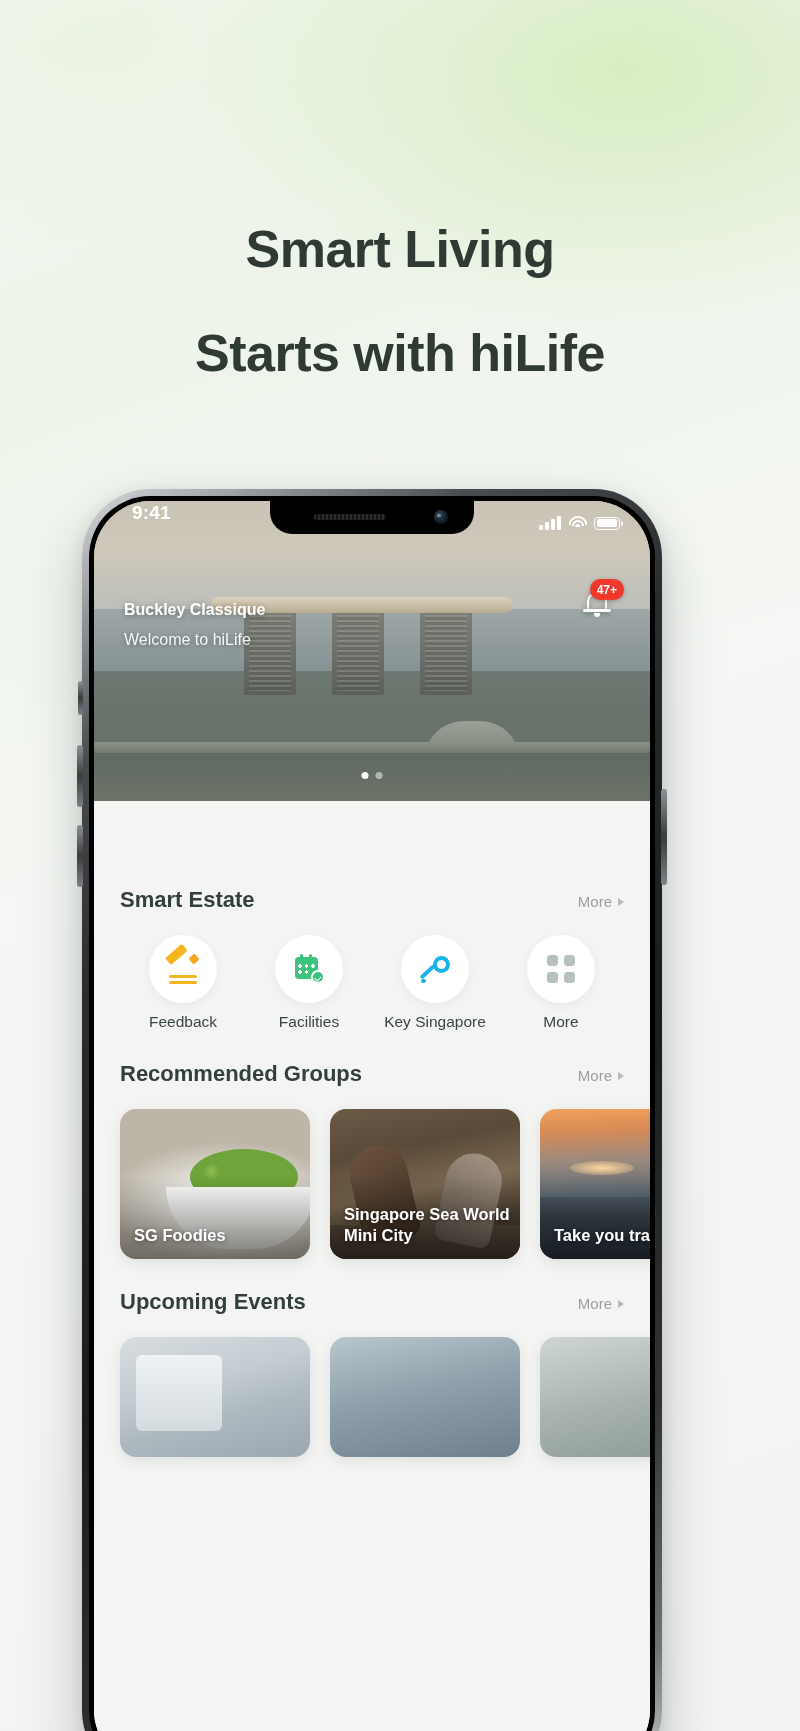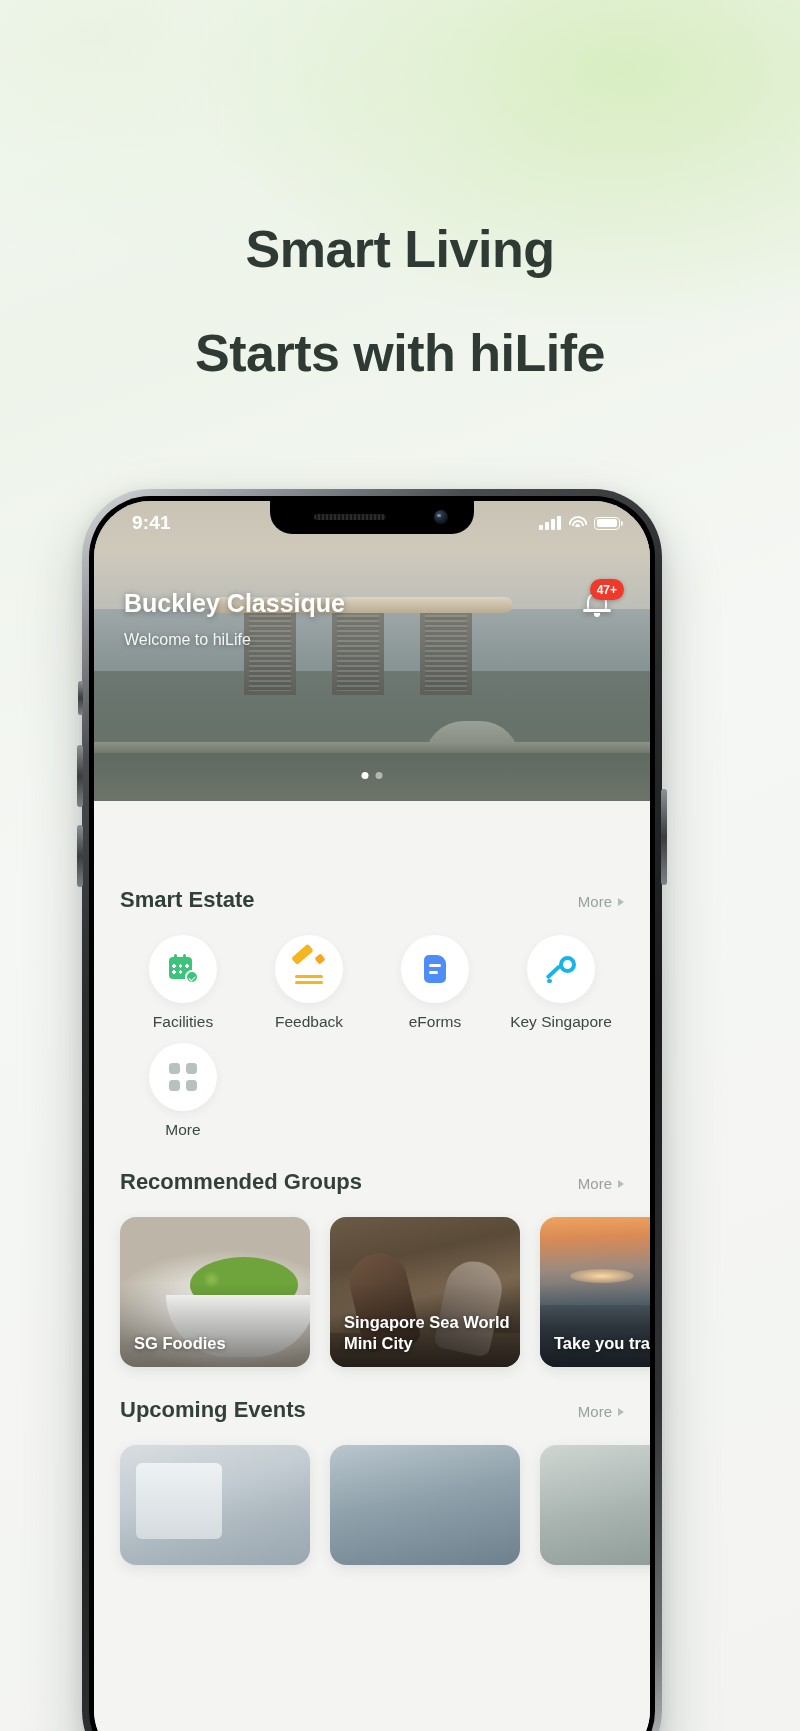--- a/index.html
+++ b/index.html
@@ -81,21 +81,21 @@
   .mbs-t1 { left:150px; } .mbs-t2 { left:238px; } .mbs-t3 { left:326px; }
   .hero-bridge { position:absolute; left:0; bottom:46px; width:100%; height:13px;
     background: linear-gradient(180deg,#8d9287,#6e7469); }
   .hero-foot { position:absolute; left:0; bottom:0; width:100%; height:48px;
     background: linear-gradient(180deg,#5f6a62,#6d7369); }
   .hero-dome { position:absolute; left:330px; bottom:40px; width:96px; height:40px;
     background: linear-gradient(180deg,#9aa096,#7b8279); border-radius: 48px 48px 0 0; }
 
   
   .statusbar { position: absolute; left:0; top:0; width:100%; height:52px; z-index:6; }
-  .sb-time { position:absolute; left:38px; top:11px; color:#fff; font-size:19px; font-weight:700; letter-spacing:0.2px; }
+  .sb-time { position:absolute; left:38px; top:1px; color:#fff; font-size:19px; font-weight:700; letter-spacing:0.2px; }
   .sb-right { position:absolute; right:30px; top:15px; display:flex; align-items:center; gap:7px; }
   .sig { display:flex; align-items:flex-end; gap:2.5px; height:14px; }
   .sig i { width:3.6px; background:#fff; border-radius:1px; display:block; }
   .sig i:nth-child(1){height:5px} .sig i:nth-child(2){height:8px}
   .sig i:nth-child(3){height:11px} .sig i:nth-child(4){height:14px}
   .wifi { width:19px; height:14px; position:relative; }
   .wifi span { position:absolute; left:50%; transform:translateX(-50%); border:2.1px solid #fff; border-bottom:none;
     border-radius:50% 50% 0 0 / 100% 100% 0 0; }
   .wifi span:nth-child(1){ width:19px; height:9px; top:0; }
   .wifi span:nth-child(2){ width:12px; height:6px; top:4px; }
@@ -107,21 +107,21 @@
   
   .notch { position:absolute; left:50%; transform:translateX(-50%); top:0; width:204px; height:33px;
     background:#000; border-radius: 0 0 22px 22px; z-index:7; }
   .notch .speaker { position:absolute; left:44px; top:13px; width:72px; height:6px; border-radius:3px;
     background: repeating-linear-gradient(90deg,#2b2b2b 0 2px,#141414 2px 4px); }
   .notch .cam { position:absolute; right:26px; top:9px; width:14px; height:14px; border-radius:50%;
     background: radial-gradient(circle at 38% 34%, #3b4a5c 0%, #16202c 52%, #05080c 100%); }
   .notch .cam::after { content:''; position:absolute; left:3px; top:4px; width:4px; height:3px; border-radius:50%; background:#7e93ab; }
 
   
-  .hero-title { position:absolute; left:30px; top:88px; color:#fff; font-size:25px; font-weight:700;
+  .hero-title { position:absolute; left:30px; top:100px; color:#fff; font-size:16px; font-weight:700;
     text-shadow: 0 1px 6px rgba(0,0,0,0.38); z-index:5; }
   .hero-sub { position:absolute; left:30px; top:130px; color:rgba(255,255,255,0.92); font-size:16px;
     text-shadow: 0 1px 5px rgba(0,0,0,0.35); z-index:5; }
   .bell-wrap { position:absolute; right:30px; top:82px; width:42px; height:42px; z-index:6; }
   .bell { position:absolute; left:4px; top:6px; width:30px; height:30px; }
   .bell .body { position:absolute; left:5px; top:3px; width:20px; height:18px; border:2.4px solid #fff; border-radius: 10px 10px 3px 3px; border-bottom:none;
     filter: drop-shadow(0 1px 3px rgba(0,0,0,0.35)); }
   .bell .rim { position:absolute; left:1px; top:20px; width:28px; height:2.6px; background:#fff; border-radius:2px;
     filter: drop-shadow(0 1px 3px rgba(0,0,0,0.35)); }
   .bell .clap { position:absolute; left:12px; top:23.5px; width:6px; height:4px; background:#fff; border-radius:0 0 4px 4px; }
@@ -330,52 +330,42 @@
           <span class="sec-title">Smart Estate</span>
           <span class="more">
             <span>More</span>
             <span class="chev"></span>
           </span>
         </div>
 
         <div class="grid">
           <div class="cell">
             <span class="circle">
+              <span class="g g-pen">
+                  <span class="nb"></span>
+                  <span class="tp"></span>
+                  <span class="l1"></span>
+                  <span class="l2"></span>
+                </span>
+            </span>
+            <span class="cell-label">Feedback</span>
+          </div>
+          <div class="cell">
+            <span class="circle">
               <span class="g g-cal">
                   <span class="p1"></span>
                   <span class="p2"></span>
                   <span class="bx"></span>
                   <span class="dts"></span>
                   <span class="ck"></span>
                 </span>
             </span>
             <span class="cell-label">Facilities</span>
           </div>
-          <div class="cell">
-            <span class="circle">
-              <span class="g g-pen">
-                  <span class="nb"></span>
-                  <span class="tp"></span>
-                  <span class="l1"></span>
-                  <span class="l2"></span>
-                </span>
-            </span>
-            <span class="cell-label">Feedback</span>
-          </div>
-
-          <div class="cell">
-            <span class="circle">
-              <span class="g g-doc">
-                  <span class="pg"></span>
-                  <span class="r1"></span>
-                  <span class="r2"></span>
-                </span>
-            </span>
-            <span class="cell-label">eForms</span>
-          </div>
+
           <div class="cell">
             <span class="circle">
               <span class="g g-key">
                   <span class="rg"></span>
                   <span class="st"></span>
                   <span class="t1"></span>
                 </span>
             </span>
             <span class="cell-label">Key Singapore</span>
           </div>

